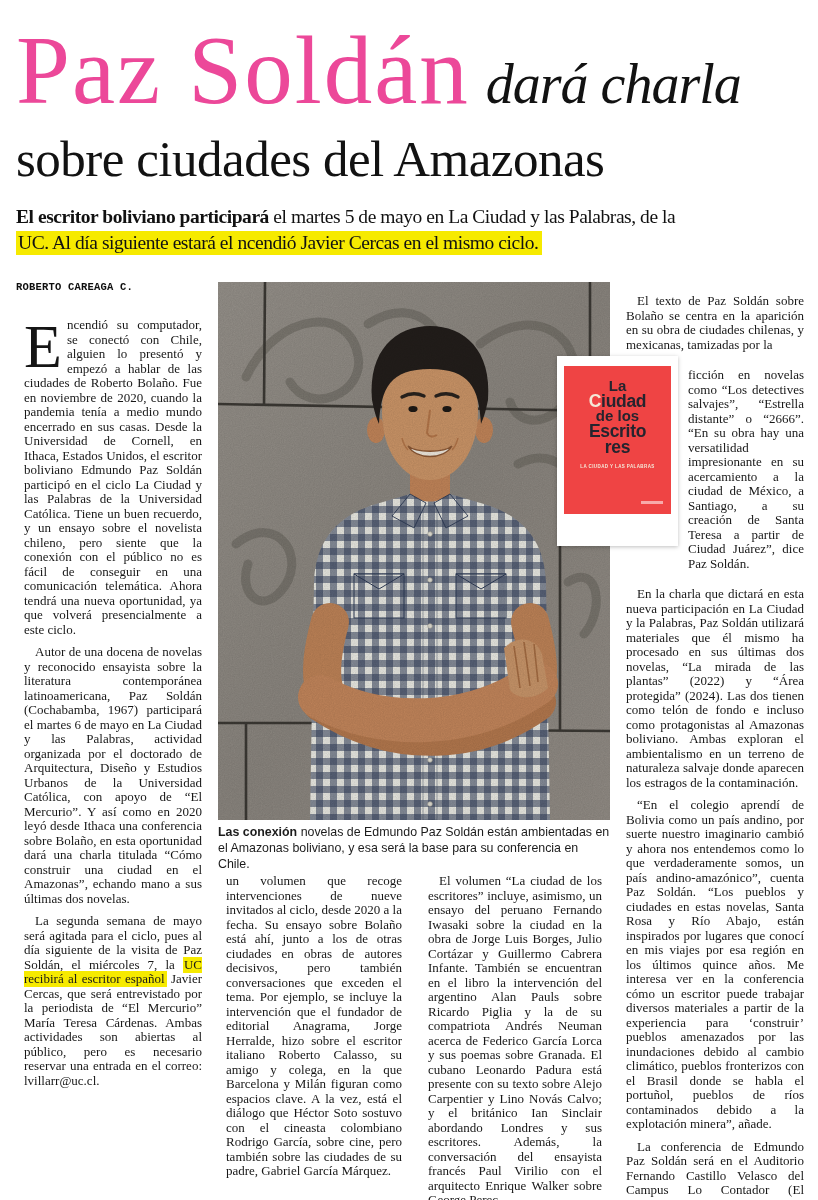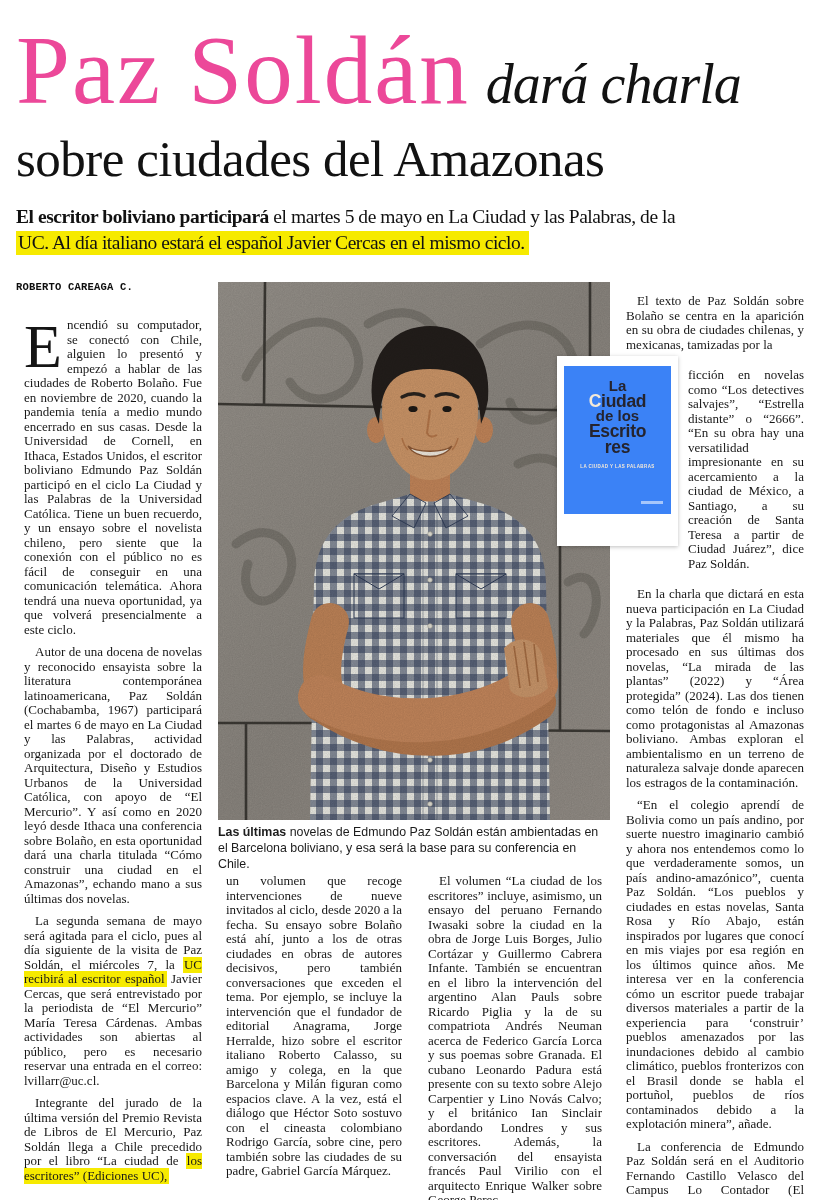--- a/index.html
+++ b/index.html
@@ -42,51 +42,50 @@
   .photo{position:absolute;left:218px;top:282px;width:392px;height:538px;overflow:hidden;}
   .photo svg{display:block;}
   .caption{position:absolute;left:218px;top:824px;width:392px;
            font-family:"Liberation Sans","DejaVu Sans",sans-serif;
            font-size:12.4px;line-height:16px;color:#1c1c1c;text-align:left;}
   .caption .cap-lead{font-weight:bold;}
   
   .book{position:absolute;left:557px;top:356px;width:121px;height:190px;
         background:#ffffff;box-shadow:0 1px 4px rgba(0,0,0,0.25);z-index:6;}
   .book-cover{position:absolute;left:7px;top:10px;width:107px;height:148px;
-              background:#3b82f6;text-align:center;
+              background:#ef4444;text-align:center;
               font-family:"Liberation Sans","DejaVu Sans",sans-serif;}
   .bt{color:#25242e;line-height:0.92;}
   .bt-reg{font-size:15px;font-weight:600;}
   .bt-bold{font-size:17.5px;font-weight:800;letter-spacing:-0.3px;}
   .bt-first{color:#f4e9d8;}
   .book-title{padding-top:13px;}
   .book-sub{margin-top:9px;font-size:4.5px;letter-spacing:0.4px;color:#f4e9d8;font-weight:bold;}
   .book-imprint{position:absolute;right:8px;bottom:10px;width:22px;height:3px;
                 background:rgba(255,255,255,0.55);}
 </style>
 </head>
 <body>
 
 <div class="page">
 
   <div class="hl1"><span class="name">Paz Soldán</span><span class="rest">dará charla</span></div>
   <div class="hl2">sobre ciudades del Amazonas</div>
 
   <div class="subhead">
     <div class="line"><span class="lead">El escritor boliviano participará</span><span> el martes 5 de mayo en La Ciudad y las Palabras, de la</span></div>
-    <div class="line"><span class="hl-yellow">UC. Al día italiano estará el español Javier Cercas en el mismo ciclo.</span></div>
+    <div class="line"><span class="hl-yellow">UC. Al día siguiente estará el ncendió Javier Cercas en el mismo ciclo.</span></div>
   </div>
 
   <div class="byline">ROBERTO CAREAGA C.</div>
 
   <div class="col col1">
     <p><span class="dropcap">E</span><span>ncendió su computador, se conectó con Chile, alguien lo presentó y empezó a hablar de las ciudades de Roberto Bolaño. Fue en noviembre de 2020, cuando la pandemia tenía a medio mundo encerrado en sus casas. Desde la Universidad de Cornell, en Ithaca, Estados Unidos, el escritor boliviano Edmundo Paz Soldán participó en el ciclo La Ciudad y las Palabras de la Universidad Católica. Tiene un buen recuerdo, y un ensayo sobre el novelista chileno, pero siente que la conexión con el público no es fácil de conseguir en una comunicación telemática. Ahora tendrá una nueva oportunidad, ya que volverá presencialmente a este ciclo.</span></p>
     <p class="ind">Autor de una docena de novelas y reconocido ensayista sobre la literatura contemporánea latinoamericana, Paz Soldán (Cochabamba, 1967) participará el martes 6 de mayo en La Ciudad y las Palabras, actividad organizada por el doctorado de Arquitectura, Diseño y Estudios Urbanos de la Universidad Católica, con apoyo de “El Mercurio”. Y así como en 2020 leyó desde Ithaca una conferencia sobre Bolaño, en esta oportunidad dará una charla titulada “Cómo construir una ciudad en el Amazonas”, echando mano a sus últimas dos novelas.</p>
     <p class="ind"><span>La segunda semana de mayo será agitada para el ciclo, pues al día siguiente de la visita de Paz Soldán, el miércoles 7, la </span><span class="seg-hl">UC recibirá al escritor español</span><span> Javier Cercas, que será entrevistado por la periodista de “El Mercurio” María Teresa Cárdenas. Ambas actividades son abiertas al público, pero es necesario reservar una entrada en el correo: lvillarr@uc.cl.</span></p>
-    <p class="ind"><span>Integrante del jurado de la última versión del Premio Revista de Libros de El Mercurio, Paz Soldán llega a Chile precedido por el libro “La ciudad de </span><span class="seg-hl">los escritores” (Ediciones UC),</span></p>
   </div>
 
   <figure class="photo" style="margin:0">
     <svg width="392" height="538" viewBox="0 0 392 538" xmlns="http://www.w3.org/2000/svg">
       <defs>
         <linearGradient id="wall" x1="0" y1="0" x2="1" y2="1">
           <stop offset="0" stop-color="#9b968f"></stop>
           <stop offset="0.5" stop-color="#8f8a83"></stop>
           <stop offset="1" stop-color="#97918a"></stop>
         </linearGradient>
@@ -190,21 +189,21 @@
         <div class="bt bt-bold"><span class="bt-first">C</span><span>iudad</span></div>
         <div class="bt bt-reg">de los</div>
         <div class="bt bt-bold">Escrito</div>
         <div class="bt bt-bold">res</div>
       </div>
       <div class="book-sub">LA CIUDAD Y LAS PALABRAS</div>
       <div class="book-imprint"></div>
     </div>
   </div>
 
-  <div class="caption"><span class="cap-lead">Las últimas</span><span> novelas de Edmundo Paz Soldán están ambientadas en el Barcelona boliviano, y esa será la base para su conferencia en Chile.</span></div>
+  <div class="caption"><span class="cap-lead">Las conexión</span><span> novelas de Edmundo Paz Soldán están ambientadas en el Amazonas boliviano, y esa será la base para su conferencia en Chile.</span></div>
 
   <div class="col col2">
     <p>un volumen que recoge intervenciones de nueve invitados al ciclo, desde 2020 a la fecha. Su ensayo sobre Bolaño está ahí, junto a los de otras ciudades en obras de autores decisivos, pero también conversaciones que exceden el tema. Por ejemplo, se incluye la intervención que el fundador de editorial Anagrama, Jorge Herralde, hizo sobre el escritor italiano Roberto Calasso, su amigo y colega, en la que Barcelona y Milán figuran como espacios clave. A la vez, está el diálogo que Héctor Soto sostuvo con el cineasta colombiano Rodrigo García, sobre cine, pero también sobre las ciudades de su padre, Gabriel García Márquez.</p>
   </div>
 
   <div class="col col3">
     <p class="ind">El volumen “La ciudad de los escritores” incluye, asimismo, un ensayo del peruano Fernando Iwasaki sobre la ciudad en la obra de Jorge Luis Borges, Julio Cortázar y Guillermo Cabrera Infante. También se encuentran en el libro la intervención del argentino Alan Pauls sobre Ricardo Piglia y la de su compatriota Andrés Neuman acerca de Federico García Lorca y sus poemas sobre Granada. El cubano Leonardo Padura está presente con su texto sobre Alejo Carpentier y Lino Novás Calvo; y el británico Ian Sinclair abordando Londres y sus escritores. Además, la conversación del ensayista francés Paul Virilio con el arquitecto Enrique Walker sobre George Perec.</p>
   </div>
 
   <div class="col col4">

